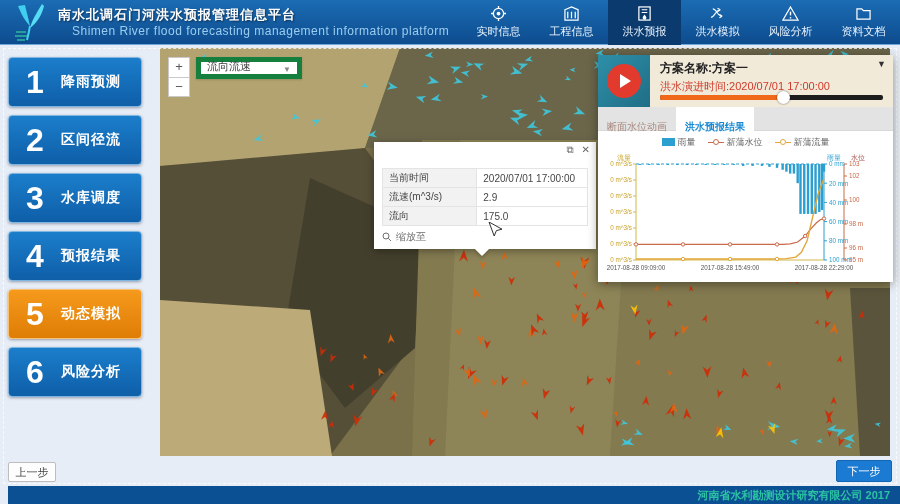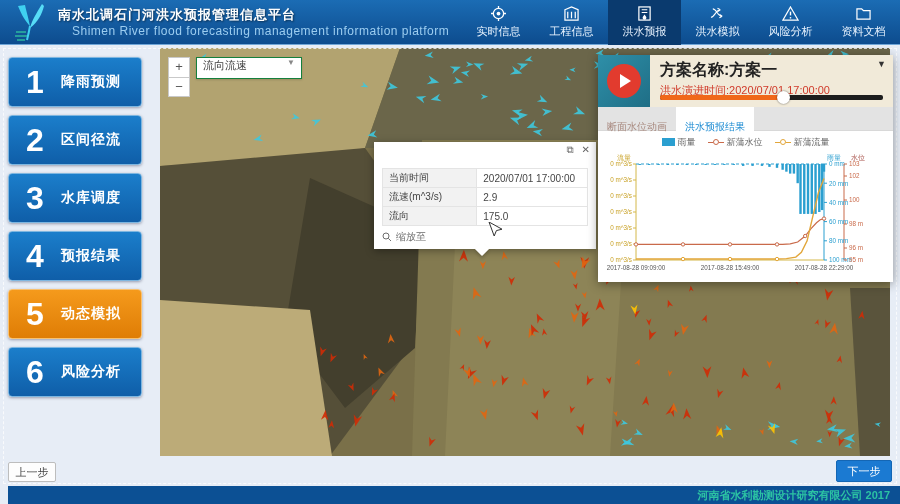--- a/index.html
+++ b/index.html
@@ -29,21 +29,21 @@
   .step .num { width:52px; text-align:center; font-size:32px; font-weight:bold; line-height:1; }
   .step .lbl { font-size:14px; font-weight:bold; letter-spacing:1px; }
 
   
   .map { position:absolute; left:160px; top:48px; width:730px; height:408px; z-index:1; }
   .zoomctl { position:absolute; left:168px; top:57px; width:22px; z-index:6; }
   .zoomctl .zbtn { width:22px; height:20px; background:#fff; border:1px solid #c9c9c9; color:#555;
                    font-size:13px; text-align:center; line-height:18px; cursor:pointer; }
   .zoomctl .zbtn:first-child { border-bottom:none; }
   .layer-dd { position:absolute; left:196px; top:57px; width:106px; height:22px; background:#fff;
-              border:1px solid #15803d; z-index:6; display:flex; align-items:flex-start; font-size:11px;
+              border:5px solid #15803d; z-index:6; display:flex; align-items:flex-end; font-size:11px;
               color:#444; padding:0 6px; cursor:pointer; box-shadow:0 1px 2px rgba(0,0,0,.15); }
   .layer-dd .caret { margin-left:auto; color:#888; font-size:8px; }
 
   
   .popup { position:absolute; left:374px; top:142px; width:222px; background:#fff; z-index:10;
            box-shadow:0 2px 8px rgba(0,0,0,.35); font-size:10px; padding:4px 0 0 0; }
   .popup::after { content:""; position:absolute; left:103px; bottom:-5px; width:10px; height:10px;
                   background:#fff; transform:rotate(45deg); box-shadow:2px 2px 3px rgba(0,0,0,.15); }
   .popup-icons { position:absolute; top:3px; right:6px; color:#666; display:flex; gap:8px; }
   .popup-icons span { cursor:pointer; font-size:10px; line-height:10px; }
@@ -56,32 +56,32 @@
   .panel { position:absolute; left:598px; top:55px; width:295px; z-index:10;
            box-shadow:0 2px 10px rgba(0,0,0,.4); background:#fff; }
   .panel-hdr { height:52px; background:#f1ead9; display:flex; position:relative; }
   .play-thumb { width:52px; height:52px; background:linear-gradient(135deg,#2e8fa8,#1f6e86);
                 display:flex; align-items:center; justify-content:center; flex:0 0 auto; cursor:pointer; }
   .play-circle { width:34px; height:34px; border-radius:50%; background:#e23b2e; display:flex;
                  align-items:center; justify-content:center; }
   .play-tri { width:0; height:0; border-left:11px solid #fff; border-top:7px solid transparent;
               border-bottom:7px solid transparent; margin-left:3px; }
   .panel-hdr .htxt { padding:5px 0 0 10px; }
-  .scheme-name { font-size:16px; font-weight:bold; color:#222; }
+  .scheme-name { font-size:12px; font-weight:bold; color:#222; }
   .scheme-time { font-size:11px; color:#d03a2a; margin-top:2px; }
   .panel-caret { position:absolute; right:7px; top:4px; color:#333; font-size:9px; cursor:pointer; }
   .slider { position:absolute; left:62px; right:10px; bottom:7px; height:5px; background:#1d1d1d;
             border-radius:2px; cursor:pointer; }
   .slider .fill { height:5px; background:#f0681a; border-radius:2px 0 0 2px; }
   .slider .thumb { position:absolute; top:-4px; width:13px; height:13px; border-radius:50%;
                    background:#fff; box-shadow:0 0 2px rgba(0,0,0,.6); cursor:grab; }
   .tabs { height:24px; background:#e3e3e3; display:flex; border-bottom:1px solid #d8d8d8; }
   .tab { width:78px; height:40px; display:flex; align-items:center; justify-content:center;
          font-size:10px; color:#a8897f; cursor:pointer; }
-  .tab.active { background:#fff; color:#1a8ad2; font-weight:normal; }
+  .tab.active { background:#fff; color:#1a8ad2; font-weight:bold; }
   .legend { display:flex; align-items:center; justify-content:center; gap:12px; height:16px;
             margin-top:3px; font-size:9px; color:#666; }
   .leg-item { display:flex; align-items:center; gap:3px; }
   .leg-rect { width:13px; height:8px; }
   .leg-line { display:flex; align-items:center; }
   .leg-line i { width:5px; height:0; border-top:1px solid; display:block; }
   .leg-line b { width:6px; height:6px; border-radius:50%; border:1px solid; display:block; background:#fff; }
   #chart { display:block; margin:2px 0 4px 0; }
 
   

